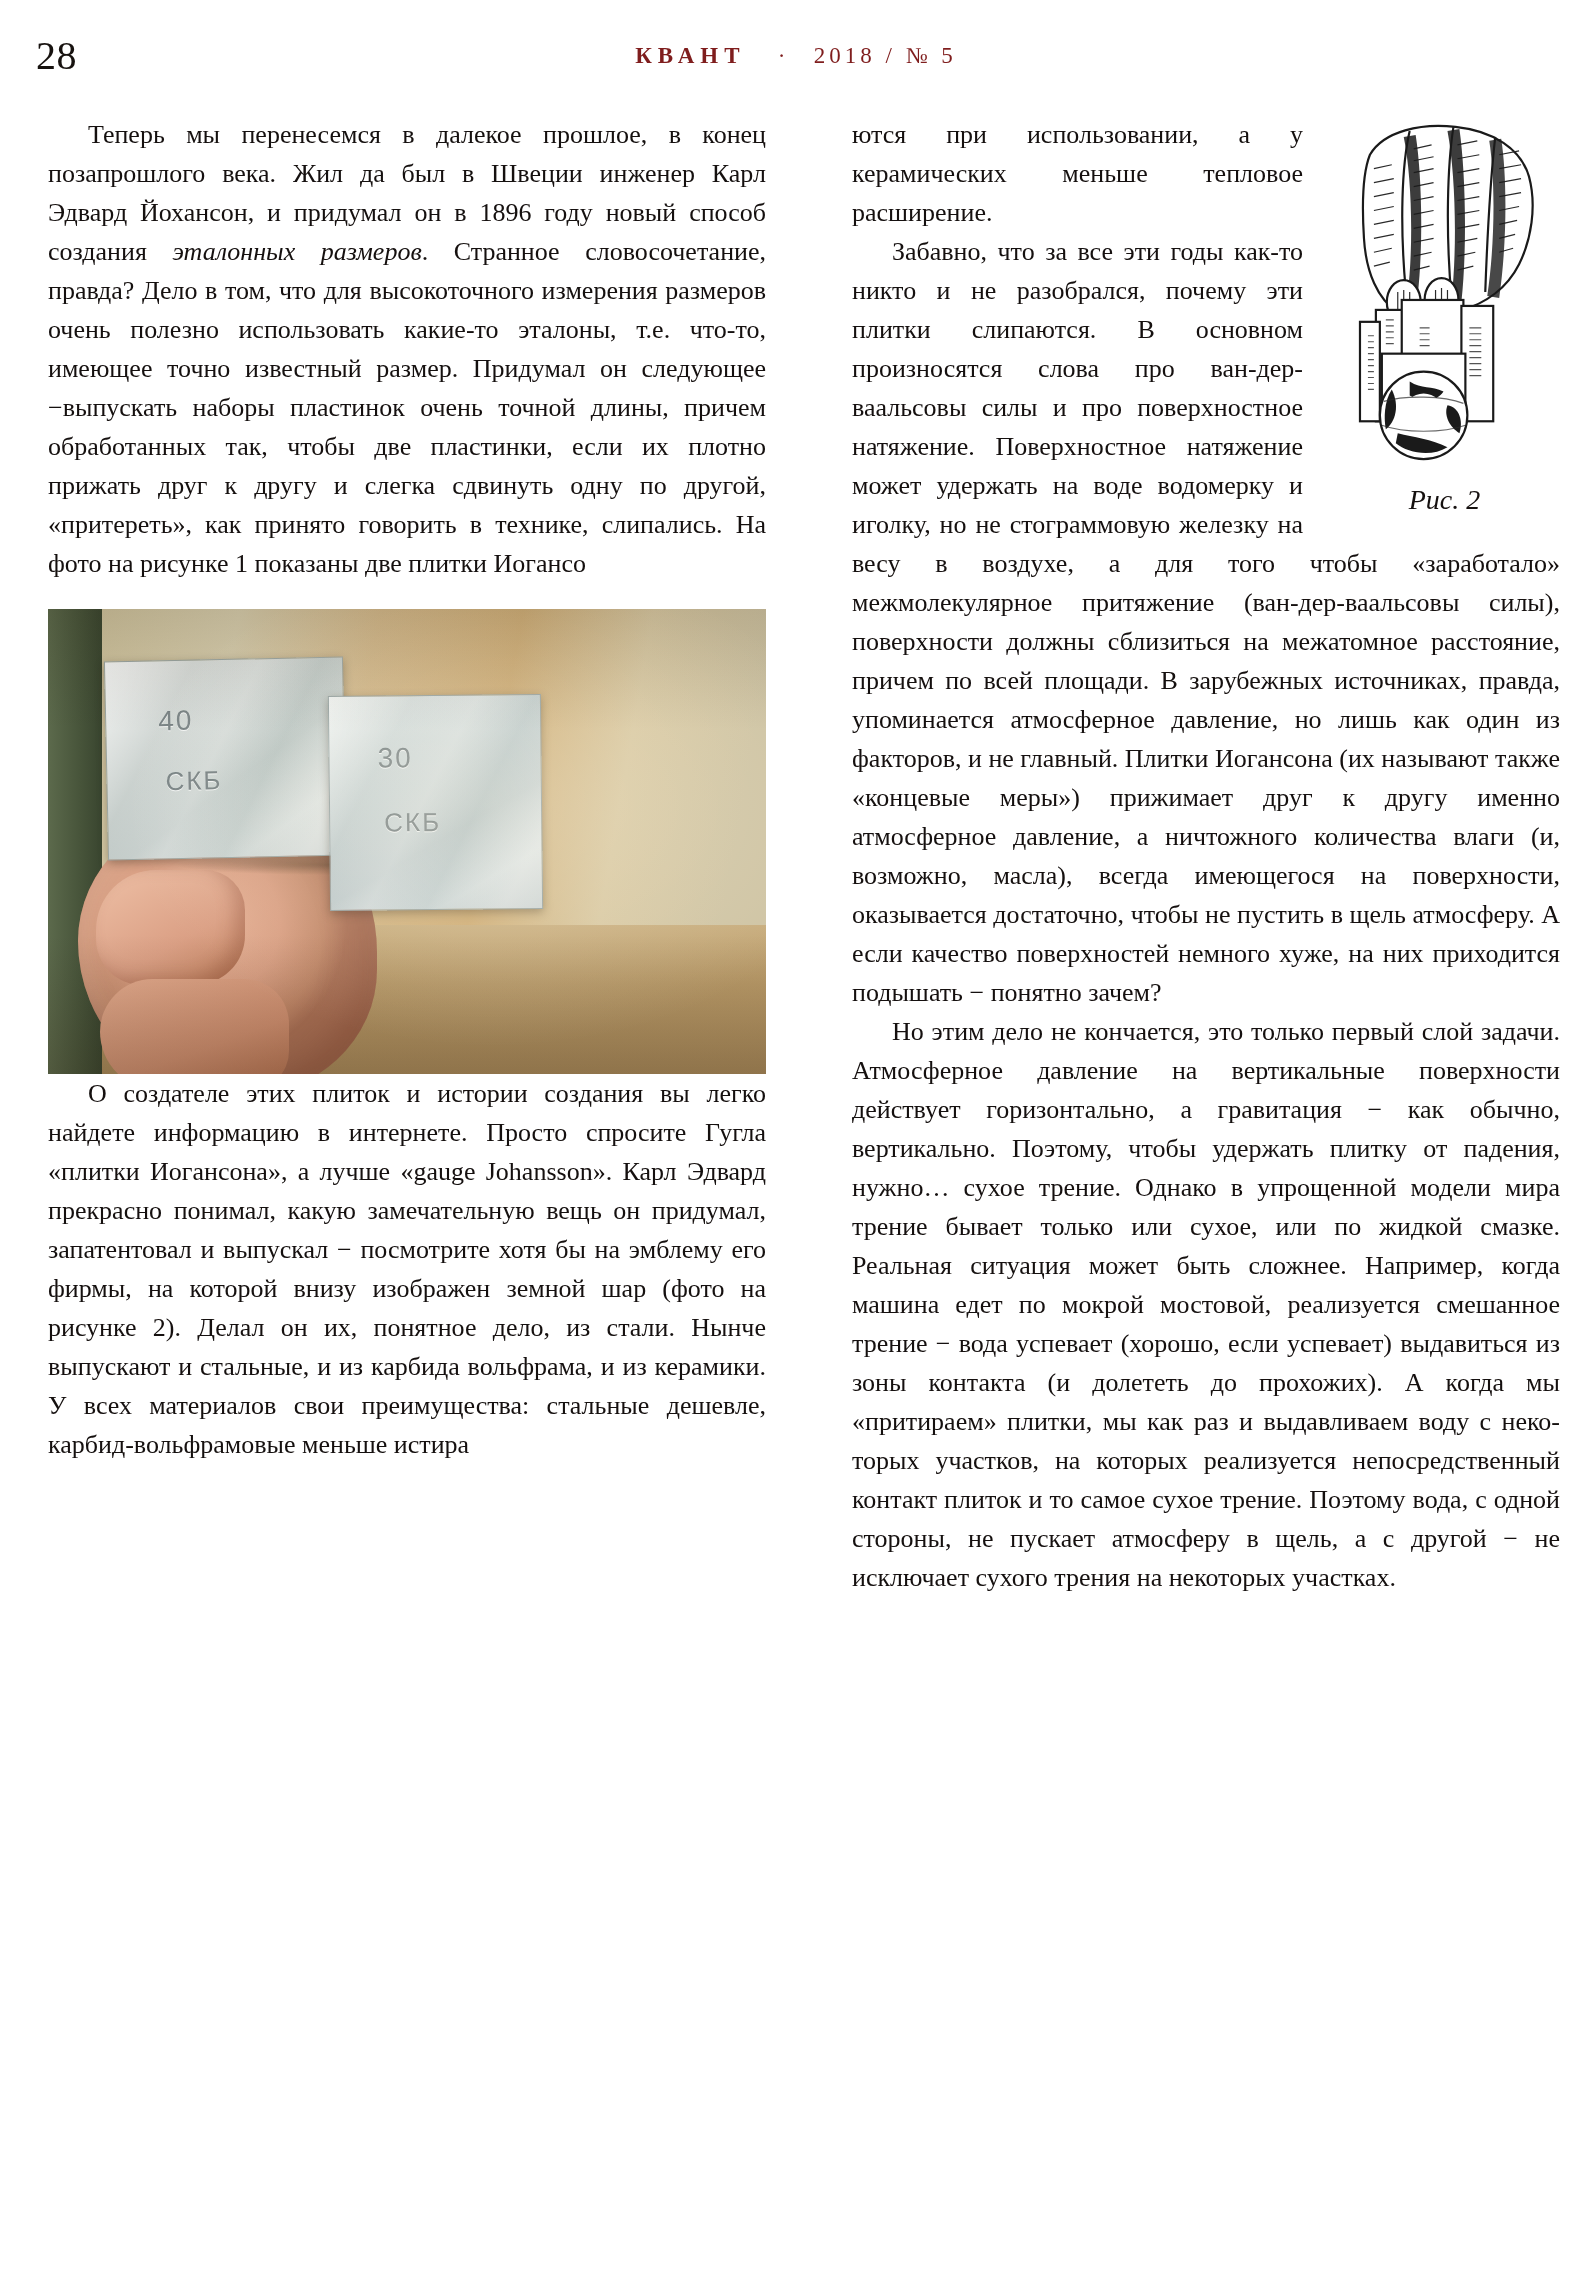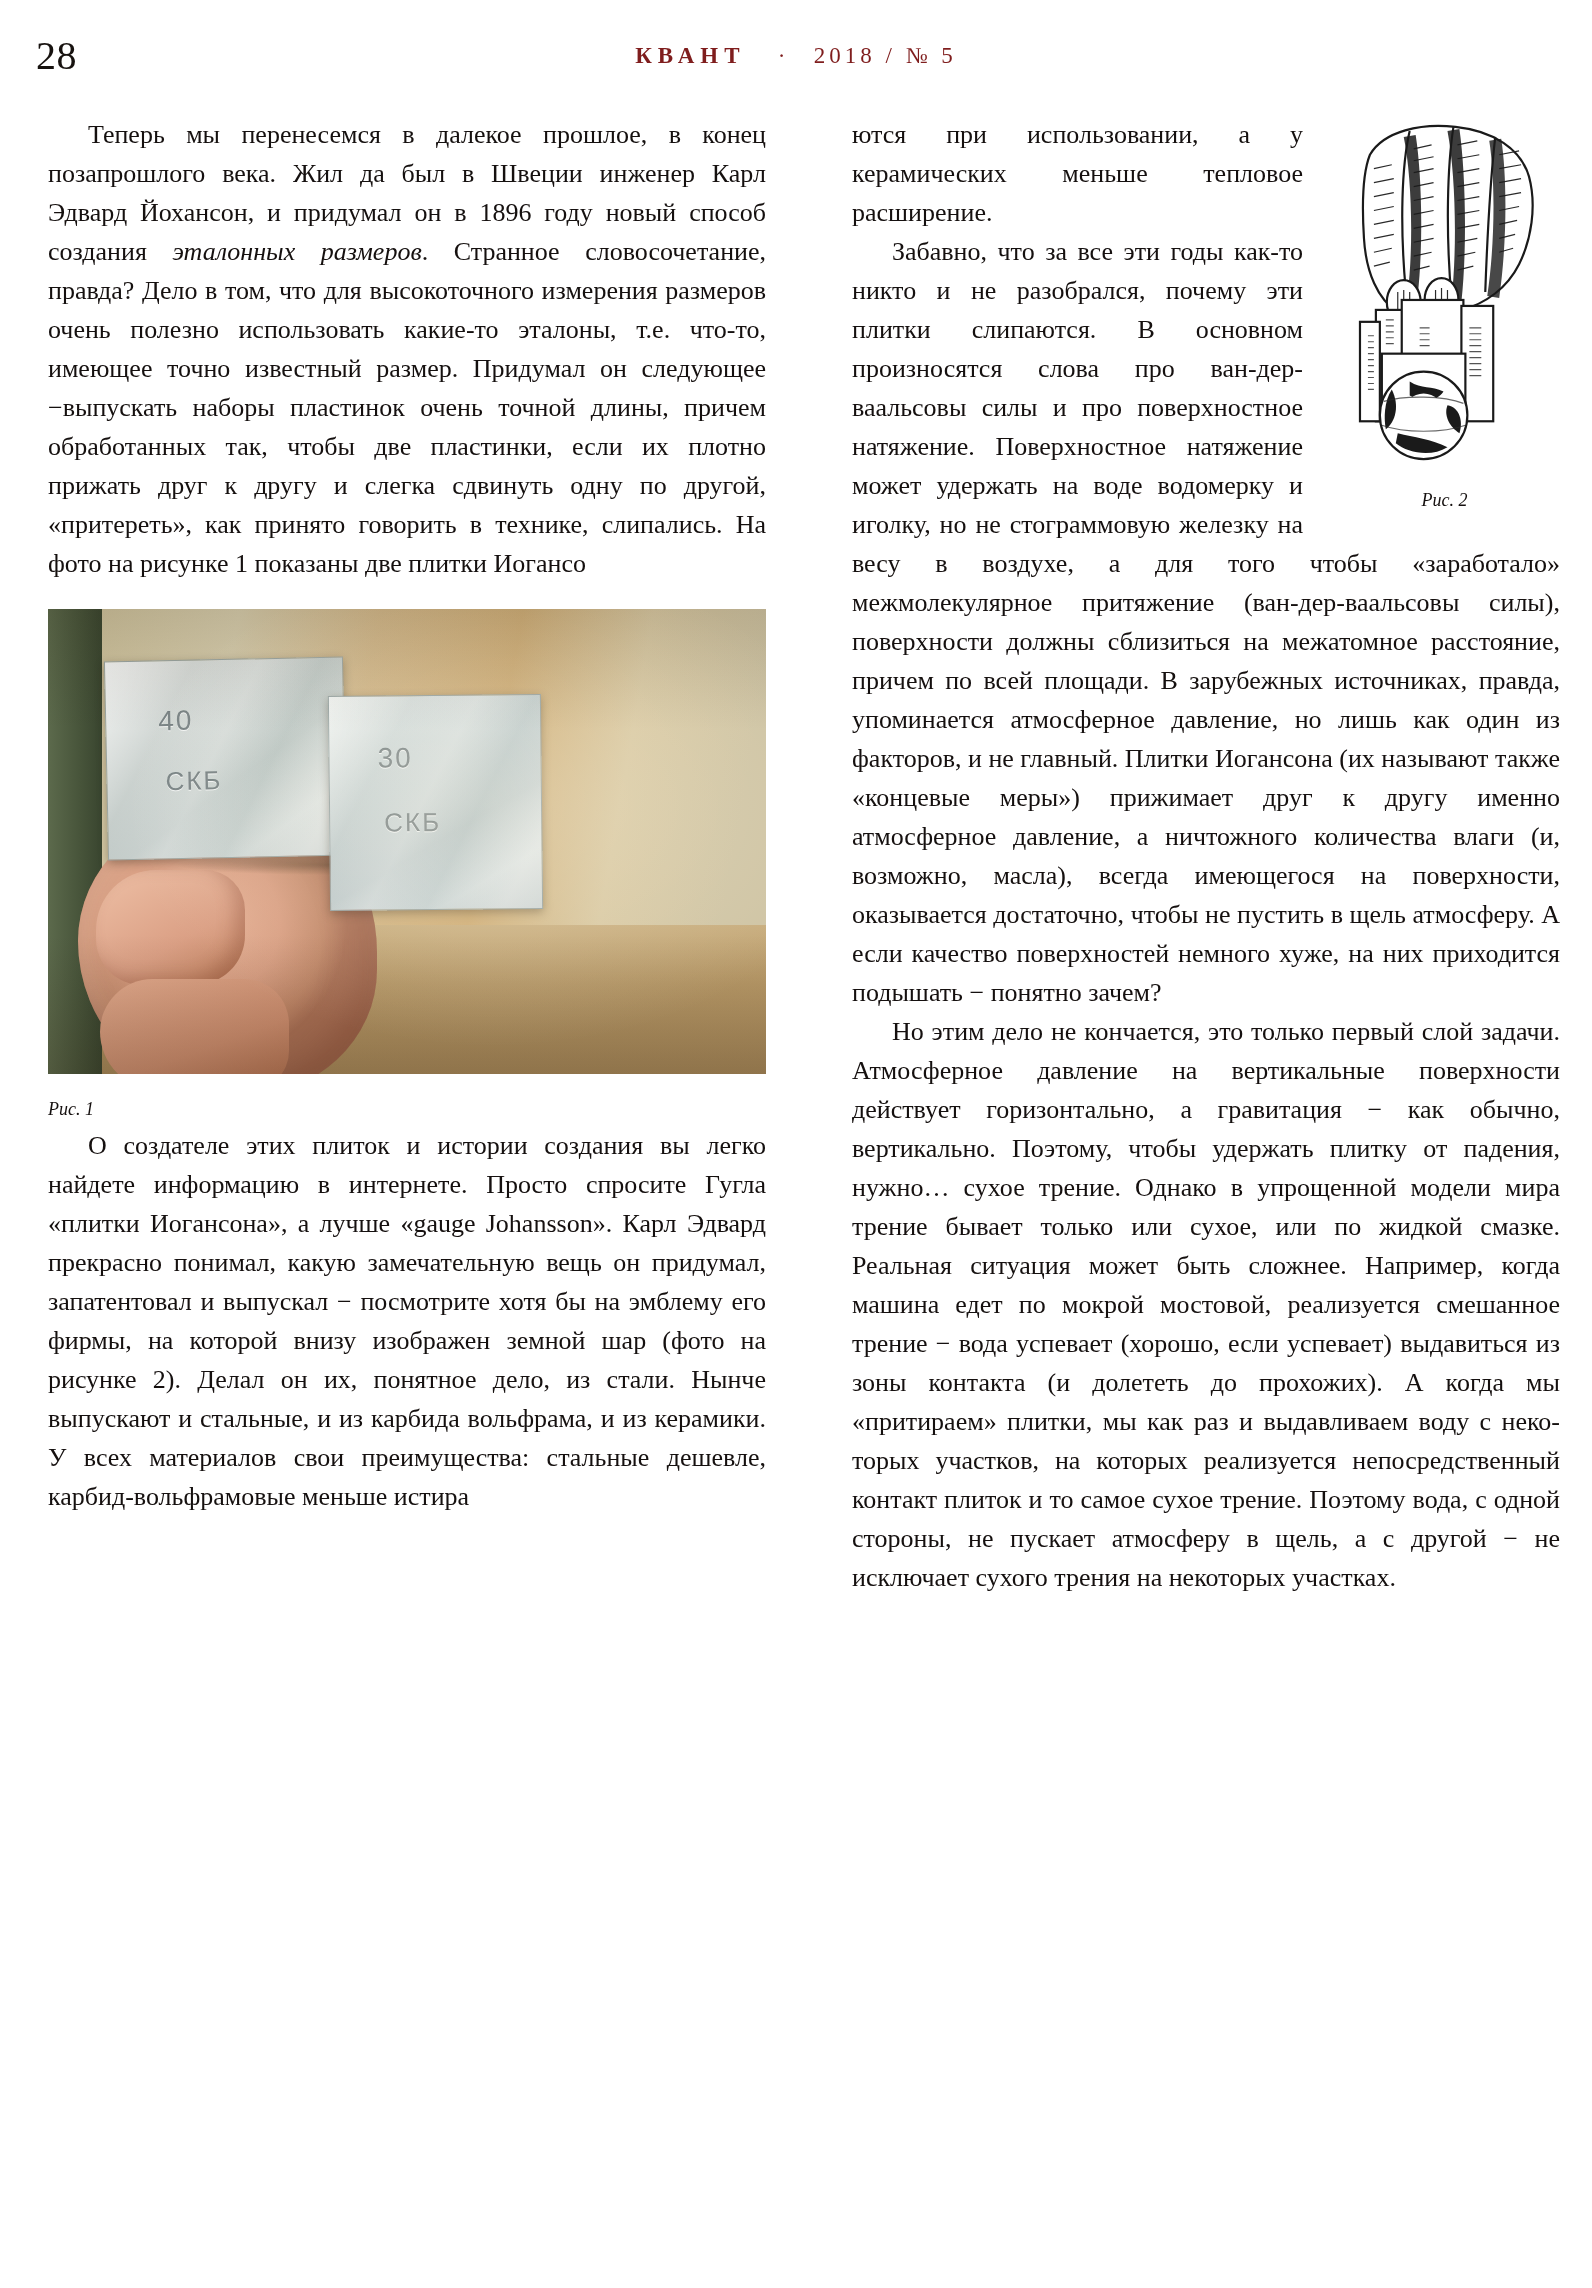--- a/index.html
+++ b/index.html
@@ -91,21 +91,21 @@
     shape-margin: 10px;
   }
   .fig2-art {
     width: 217px;
     height: 356px;
     margin: 0 auto;
     display: block;
   }
   .fig-caption {
     font-style: italic;
-    font-size: 18px;
+    font-size: 28px;
     line-height: 34px;
     color: #15100f;
     text-align: left;
     font-family: "Liberation Serif", "DejaVu Serif", serif;
   }
   .fig2-caption {
     text-align: center;
     padding-top: 12px;
   }
 
@@ -272,21 +272,20 @@
         </div>
 
         <div class="block block-30">
           <div class="block-sheen"></div>
           <div class="engrave num" style="left:48px; top:46px;">30</div>
           <div class="engrave mark" style="left:54px; top:111px;">СКБ</div>
         </div>
 
         <div class="wall-shade"></div>
       </div>
-      <div class="fig-caption" style="padding-top:18px;">Рис. 1</div>
     </div>
 
     <p class="body indent">О создателе этих плиток и истории со­здания вы легко найдете информацию в интернете. Просто спросите Гугла «плитки Иогансона», а лучше «gauge Johansson». Карл Эдвард прекрасно понимал, какую замечательную вещь он придумал, запатен­товал и выпускал − посмотрите хотя бы на эмблему его фирмы, на которой внизу изоб­ражен земной шар (фото на рисунке 2). Делал он их, понятное дело, из стали. Нын­че выпускают и стальные, и из карбида вольфрама, и из керамики. У всех матери­алов свои преимущества: стальные дешев­ле, карбид-вольфрамовые меньше истира­</p>
   </div>
 
   <div class="col col-right">
 
     <div class="float-fig2">
       <svg class="fig2-art" viewBox="0 0 218 358" aria-hidden="true">
 

